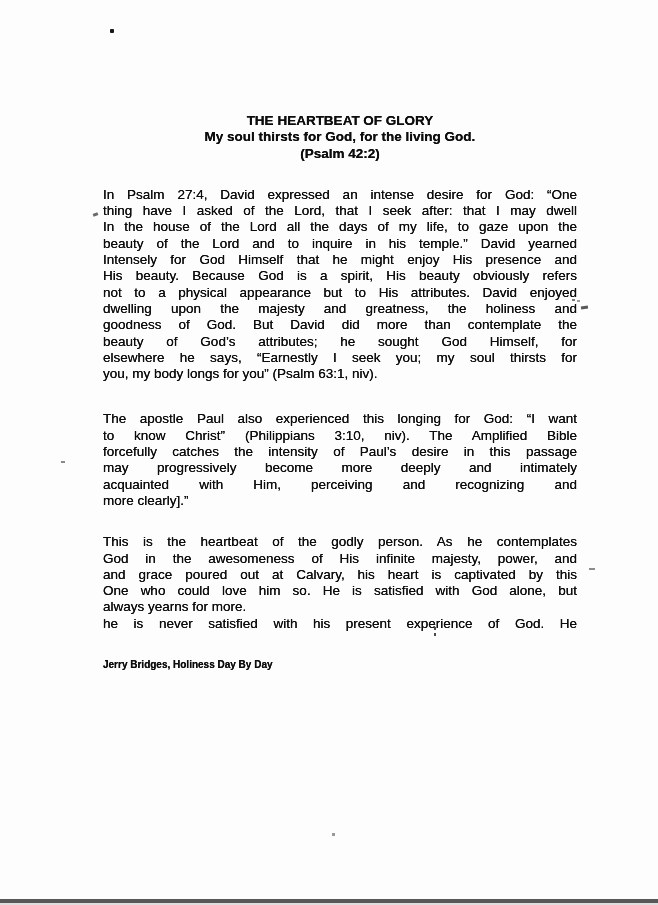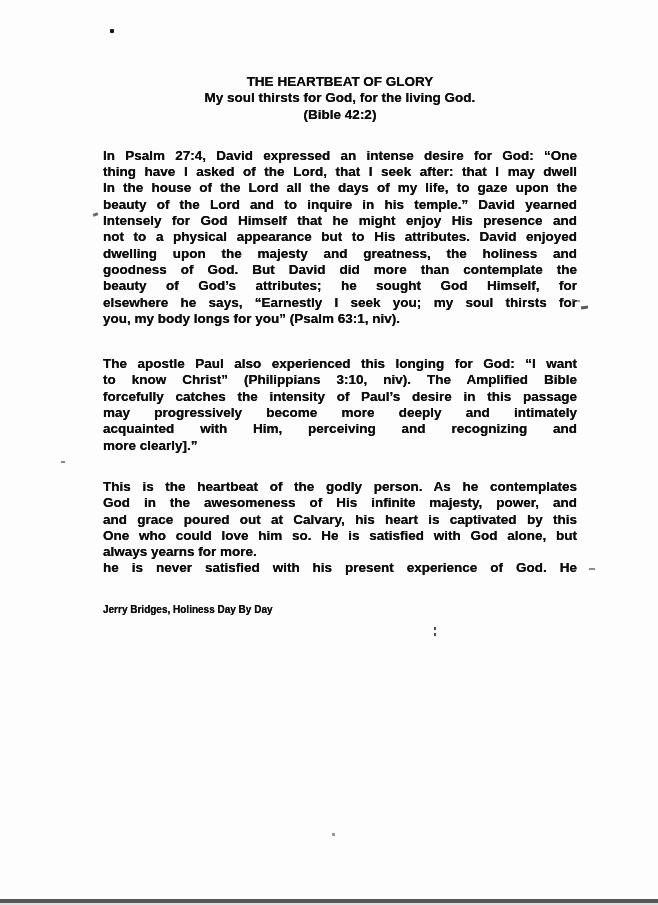--- a/index.html
+++ b/index.html
@@ -12,29 +12,29 @@
     font-family: "Liberation Sans", sans-serif;
     color: #0d0d0d;
   }
   .content {
     position: absolute;
     left: 103px;
     top: 0;
     width: 474px;
   }
   .hdr {
-    margin-top: 74px;
+    margin-top: 113px;
     text-align: center;
     font-weight: 700;
     font-size: 13.5px;
     line-height: 16.3px;
     text-shadow: 0 0 0.3px currentColor;
   }
   .para {
-    font-weight: 700;
+    font-weight: 400;
     font-size: 13.5px;
     line-height: 16.3px;
     text-shadow: 0 0 0.3px currentColor;
   }
   .p1 { margin-top: 25px; }
   .p2 { margin-top: 29px; }
   .p3 { margin-top: 25px; }
   .line {
     text-align: justify;
     text-align-last: justify;
@@ -78,29 +78,30 @@
 </head>
 <body>
 
 <div class="page">
 
   <div class="content">
 
     <div class="hdr">
       <div>THE HEARTBEAT OF GLORY</div>
       <div>My soul thirsts for God, for the living God.</div>
-      <div>(Bible 42:2)</div>
+      <div>(Psalm 42:2)</div>
     </div>
 
     <div class="para p1">
         <div class="line">In Psalm 27:4, David expressed an intense desire for God: “One</div>
         <div class="line">thing have I asked of the Lord, that I seek after: that I may dwell</div>
         <div class="line">In the house of the Lord all the days of my life, to gaze upon the</div>
         <div class="line">beauty of the Lord and to inquire in his temple.” David yearned</div>
         <div class="line">Intensely for God Himself that he might enjoy His presence and</div>
+        <div class="line">His beauty. Because God is a spirit, His beauty obviously refers</div>
         <div class="line">not to a physical appearance but to His attributes. David enjoyed</div>
         <div class="line">dwelling upon the majesty and greatness, the holiness and</div>
         <div class="line">goodness of God. But David did more than contemplate the</div>
         <div class="line">beauty of God’s attributes; he sought God Himself, for</div>
         <div class="line">elsewhere he says, “Earnestly I seek you; my soul thirsts for</div>
         <div class="line last">you, my body longs for you” (Psalm 63:1, niv).</div>
       </div>
 
     <div class="para p2">
         <div class="line">The apostle Paul also experienced this longing for God: “I want</div>

